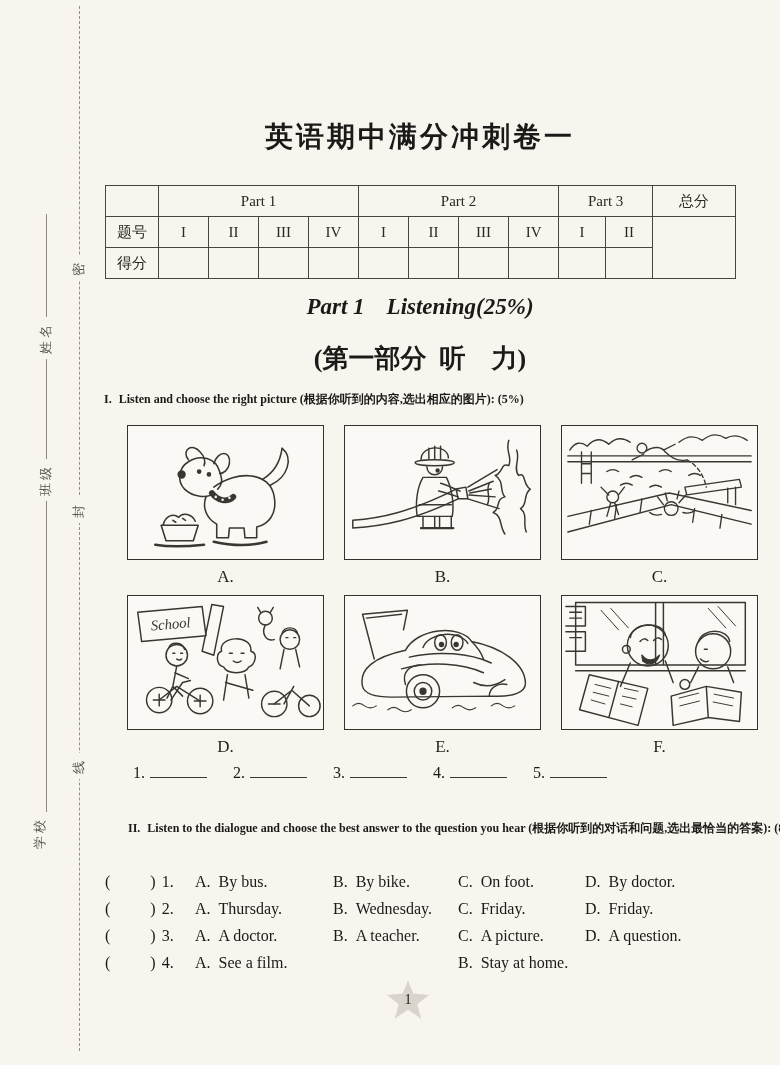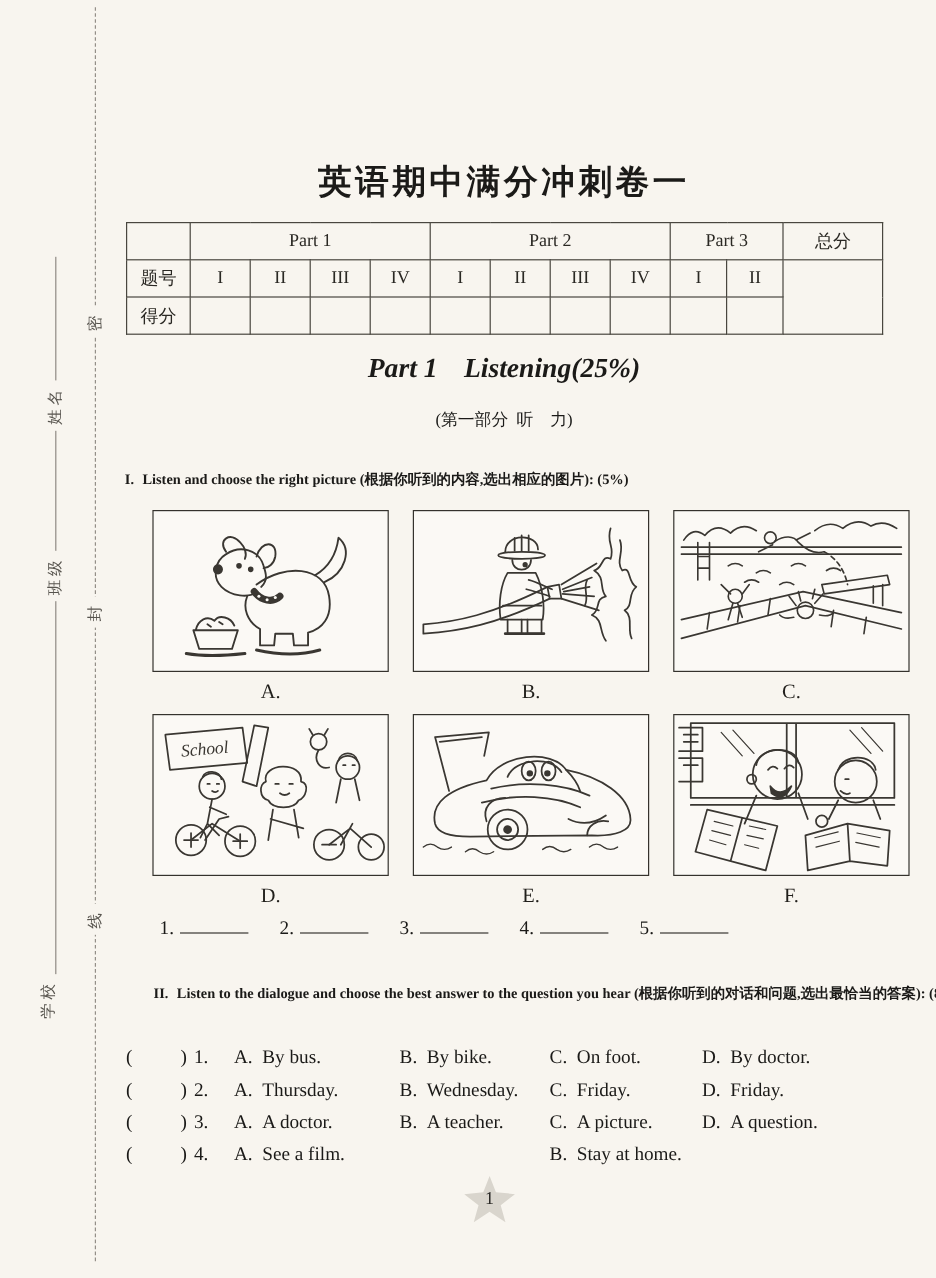--- a/index.html
+++ b/index.html
@@ -16,37 +16,37 @@
   .mlabel {
     position:absolute; transform:translate(-50%,-50%) rotate(-90deg);
     background:#f8f5ef; color:#57544e; font-size:13px; letter-spacing:3px;
     padding:1px 5px; white-space:nowrap;
     font-family:"Liberation Sans","DejaVu Sans",sans-serif;
   }
 
   
   .title {
     position:absolute; left:105px; top:118px; width:630px; text-align:center;
-    font-size:28px; font-weight:bold; letter-spacing:3px;margin-top:15px;
+    font-size:28px; font-weight:bold; letter-spacing:3px;
   }
 
   
   .score-table {
     position:absolute; left:105px; top:185px; width:630px;
     border-collapse:collapse; table-layout:fixed;
   }
   .score-table td {
     border:1px solid #49463f; height:30px; padding:0;
     text-align:center; vertical-align:middle; font-size:15px; color:#2a2823;
   }
 
   
   .p1-head { position:absolute; left:105px; top:294px; width:630px; text-align:center; font-size:23px; font-weight:bold;font-style:italic; }
   .p1-head .gap { display:inline-block; width:22px; }
-  .p1-head-cn { position:absolute; left:105px; top:341px; width:630px; text-align:center; font-size:14px; font-weight:normal; white-space:pre; }
+  .p1-head-cn { position:absolute; left:105px; top:341px; width:630px; text-align:center; font-size:26px; font-weight:bold; white-space:pre; }
 
   
   .sec-line { position:absolute; left:104px; width:652px; font-size:12px; font-weight:bold; line-height:26px; }
   .sec1 { top:386px; }
   .sec2 { top:815px; padding-left:26px; text-indent:-26px; width:650px;margin-left:24px; }
   .sec-line .numeral { margin-right:4px; }
 
   
   .pic { position:absolute; width:197px; }
   .pic .frame { height:135px; border:1.5px solid #35322d; background:#fbf9f5; box-sizing:border-box; }

